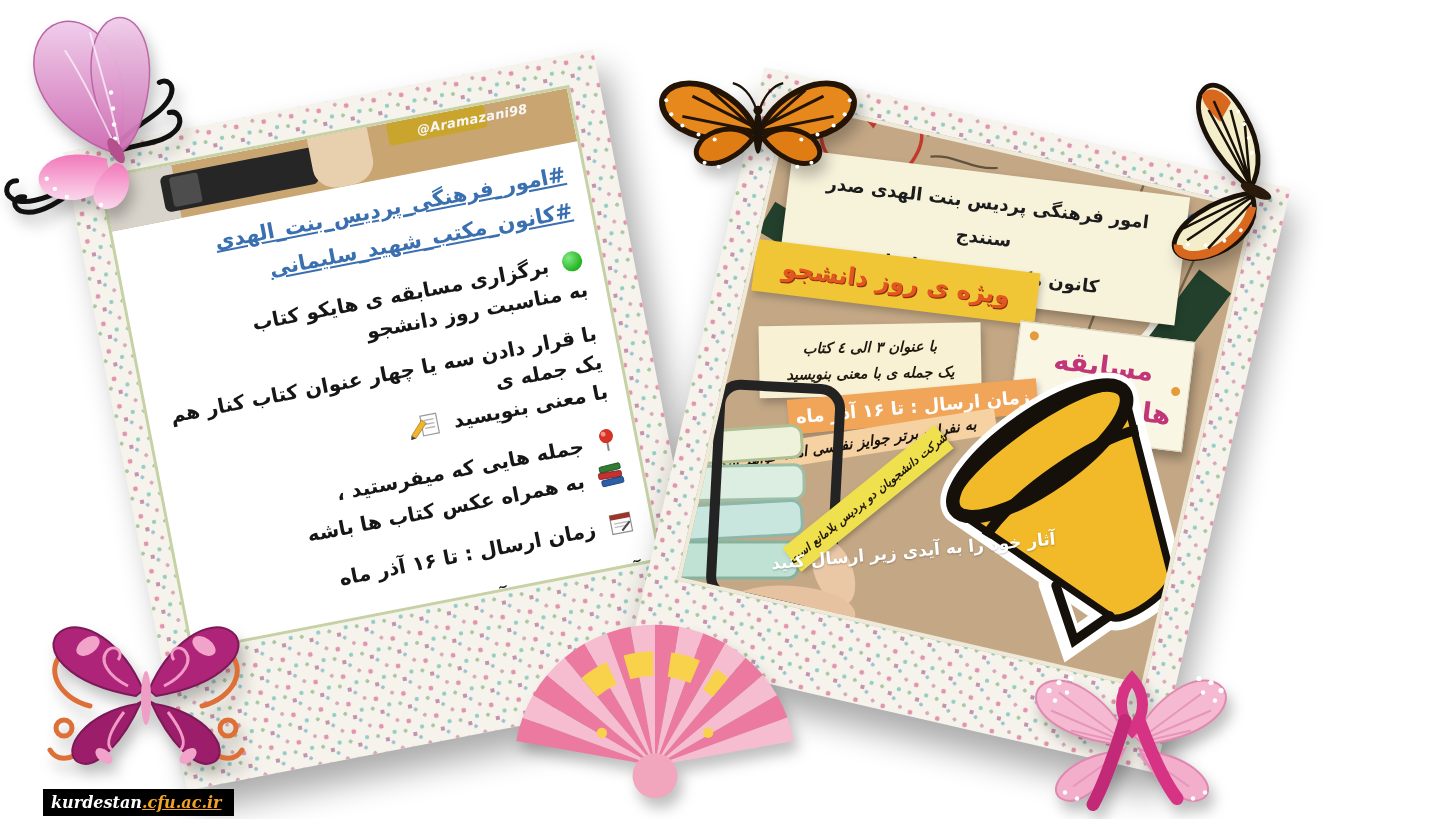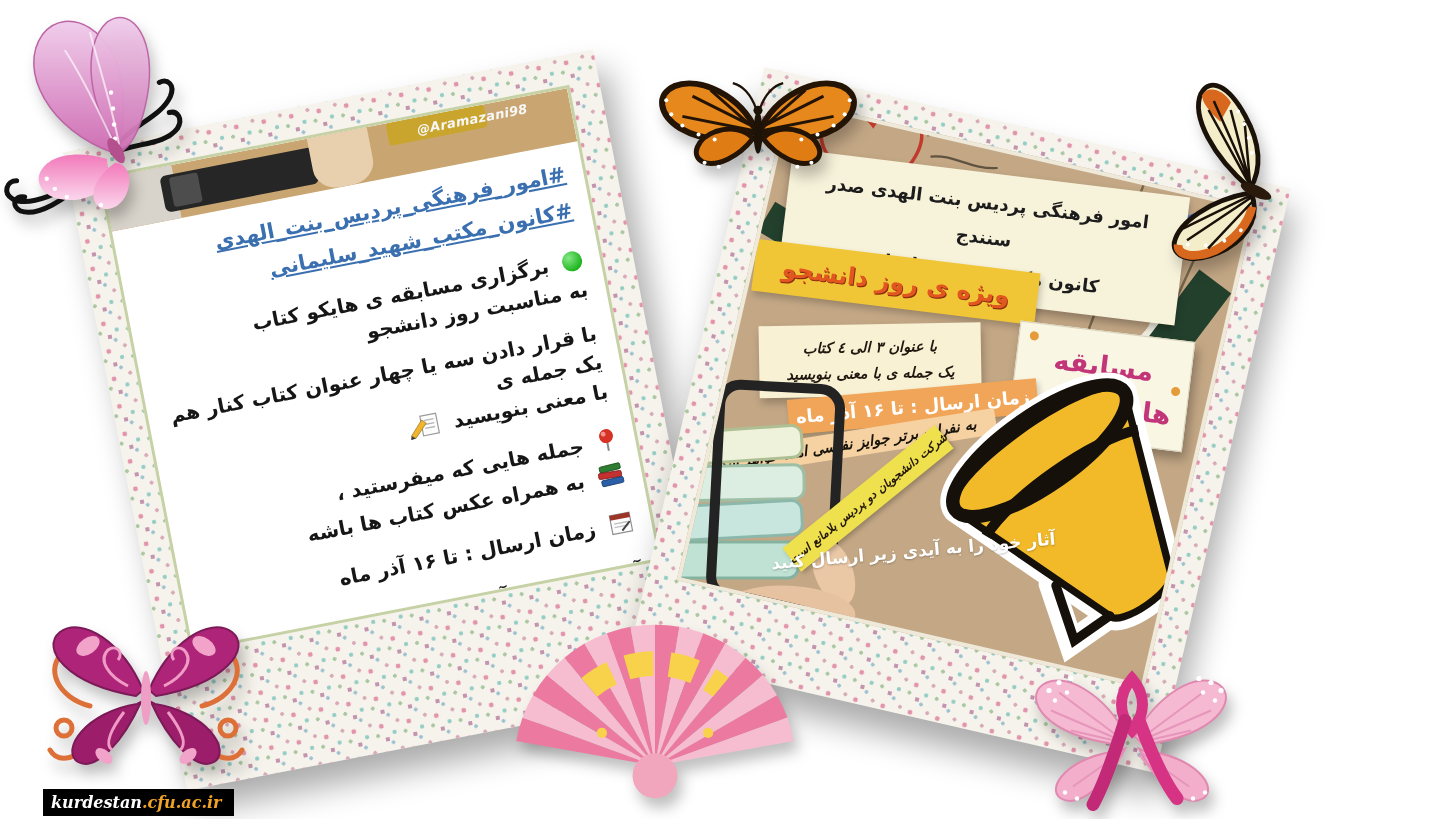--- a/index.html
+++ b/index.html
@@ -92,21 +92,21 @@
 
   .svg-abs { position:absolute; }
 
   
   .deco { position:absolute; z-index:40; filter:drop-shadow(5px 10px 7px rgba(0,0,0,.25)); }
 
   
   .watermark { position:absolute; left:0; top:789px; height:27px; padding:0 12px 0 8px;
     background:#000000; display:flex; align-items:center; z-index:60;margin-left:43px; }
   .watermark span { font-family:"DejaVu Serif", serif; font-style:italic; font-weight:bold; font-size:16px; }
-  .wm-site { color:#ffffff; } .wm-domain { color:#f0a326; }
+  .wm-site { color:#ffffff; } .wm-domain { color:#f0a326;text-decoration:underline; }
 </style>
 </head>
 <body>
 
 <div class="stage">
 
   <div class="polaroid floral left-polaroid">
     <div class="lp-content">
       <div class="strip">
         <div class="strip-gray"></div>

